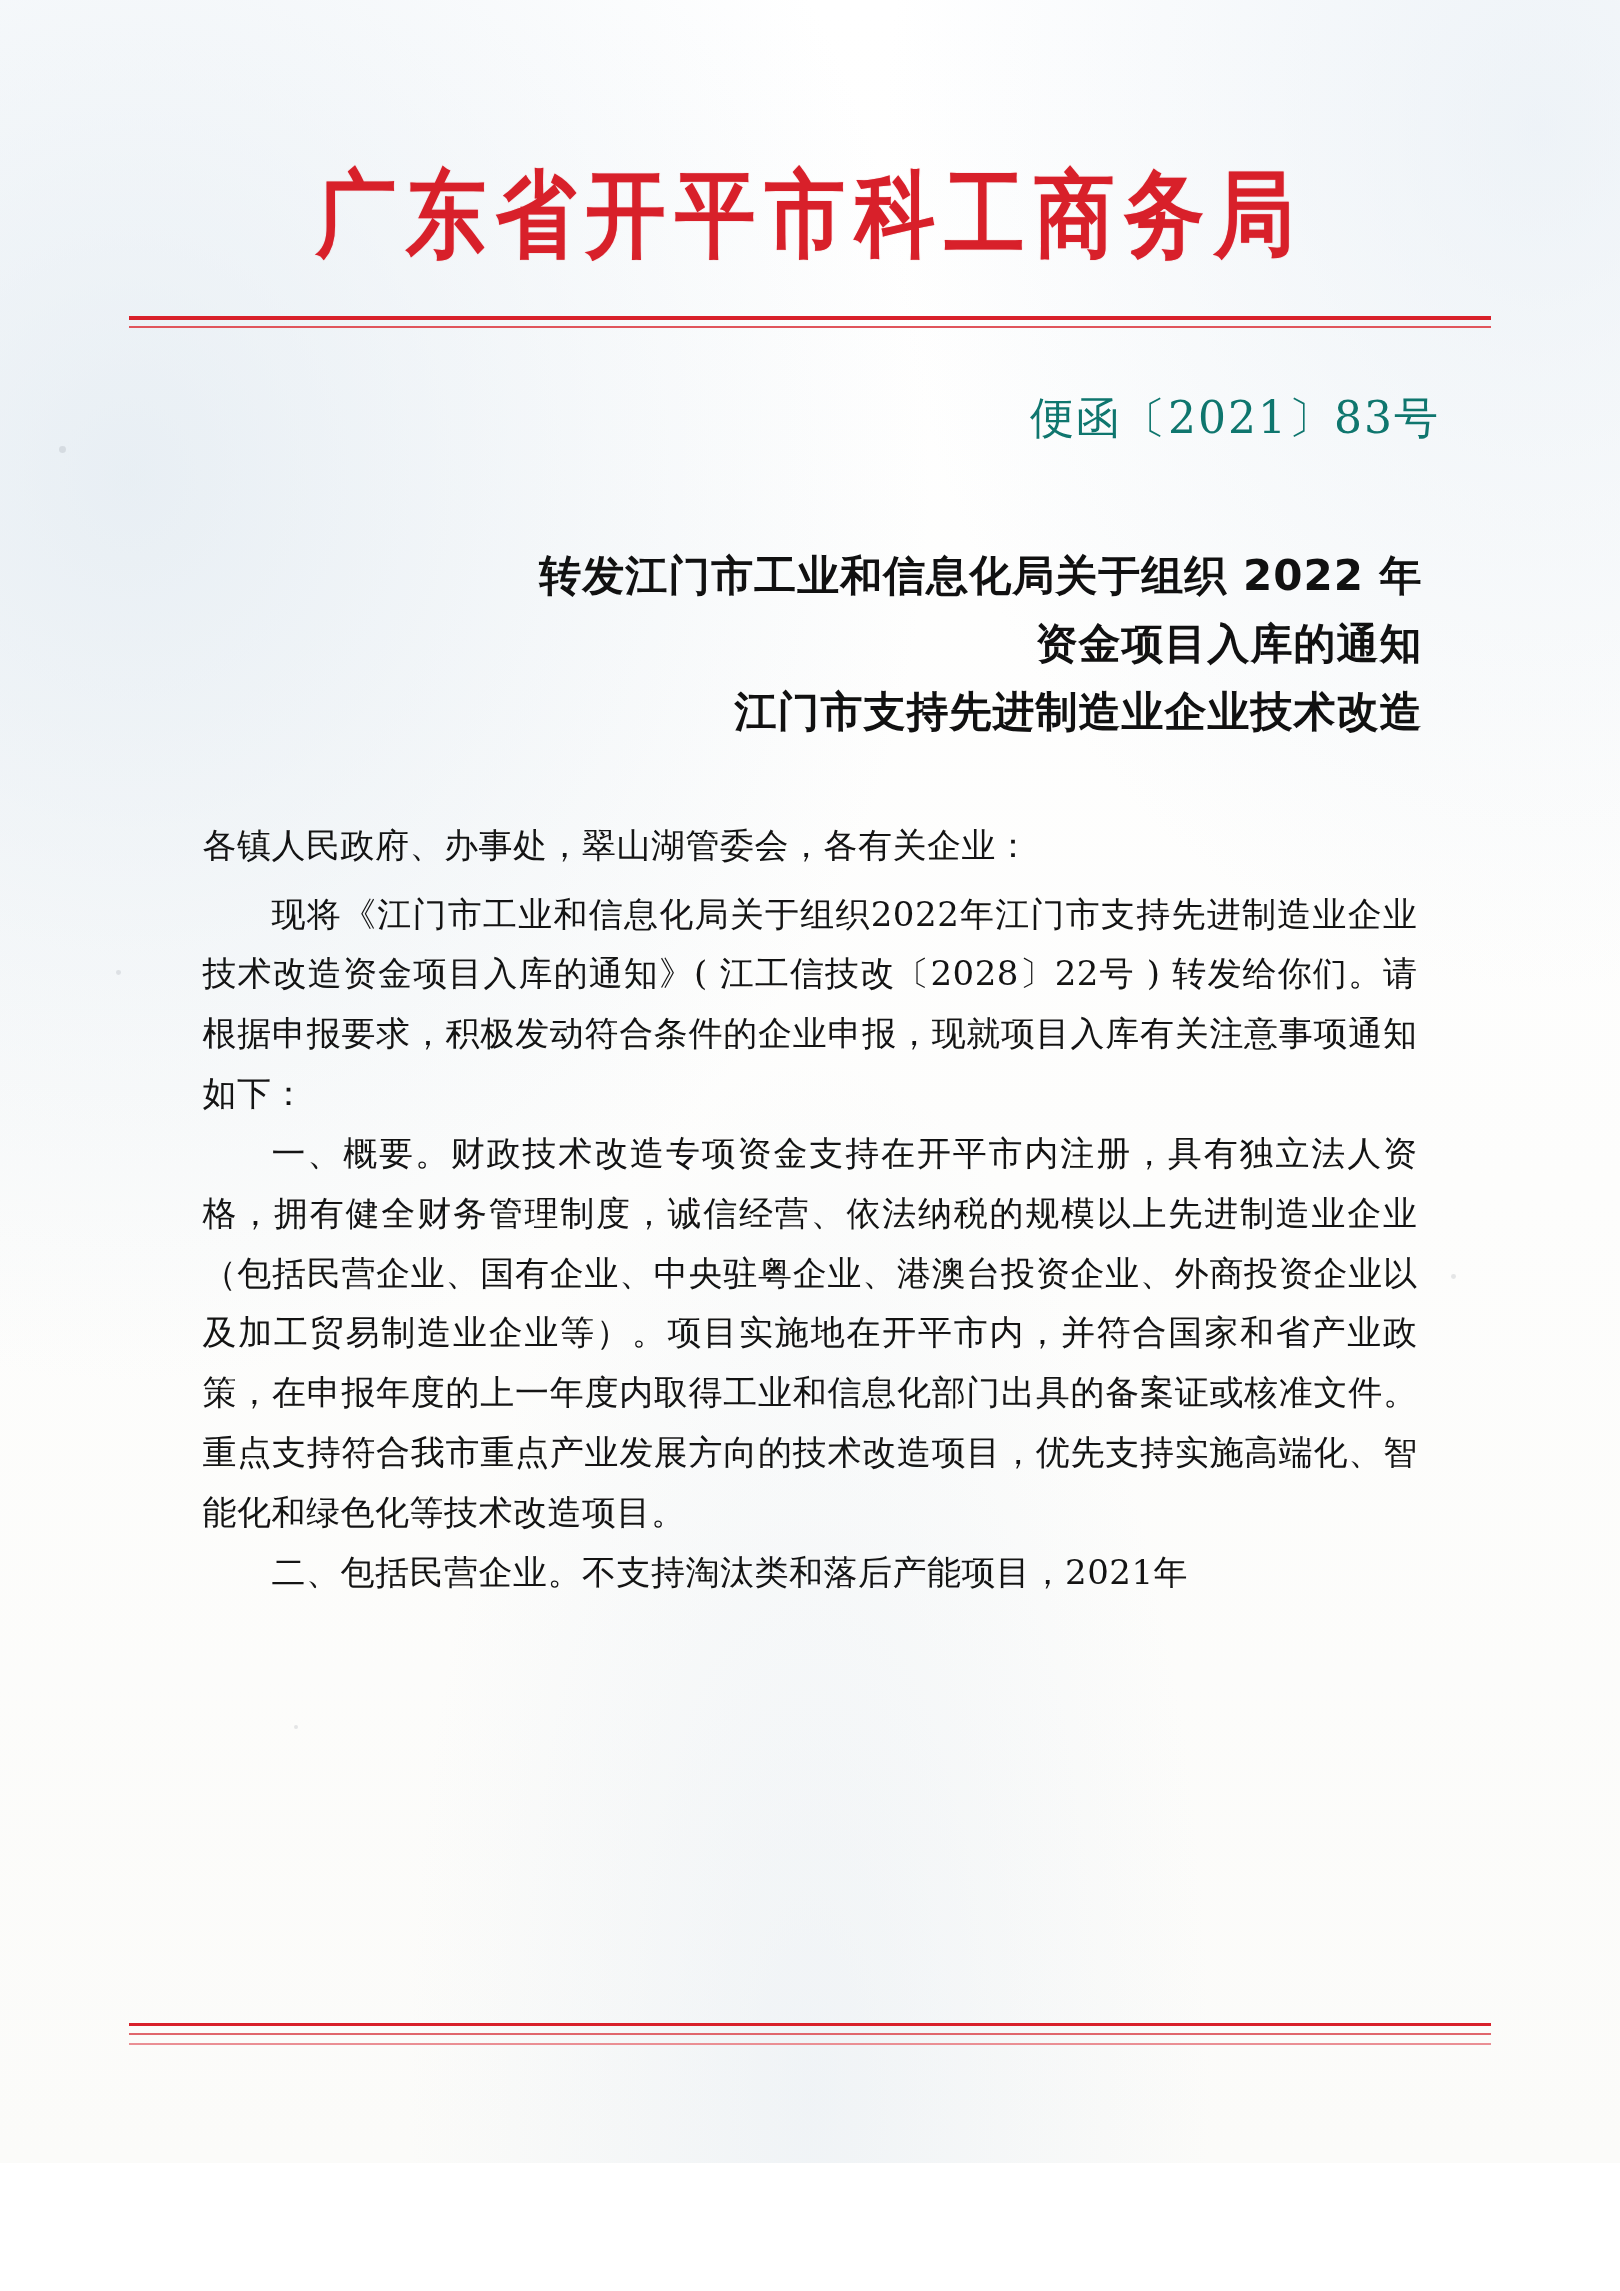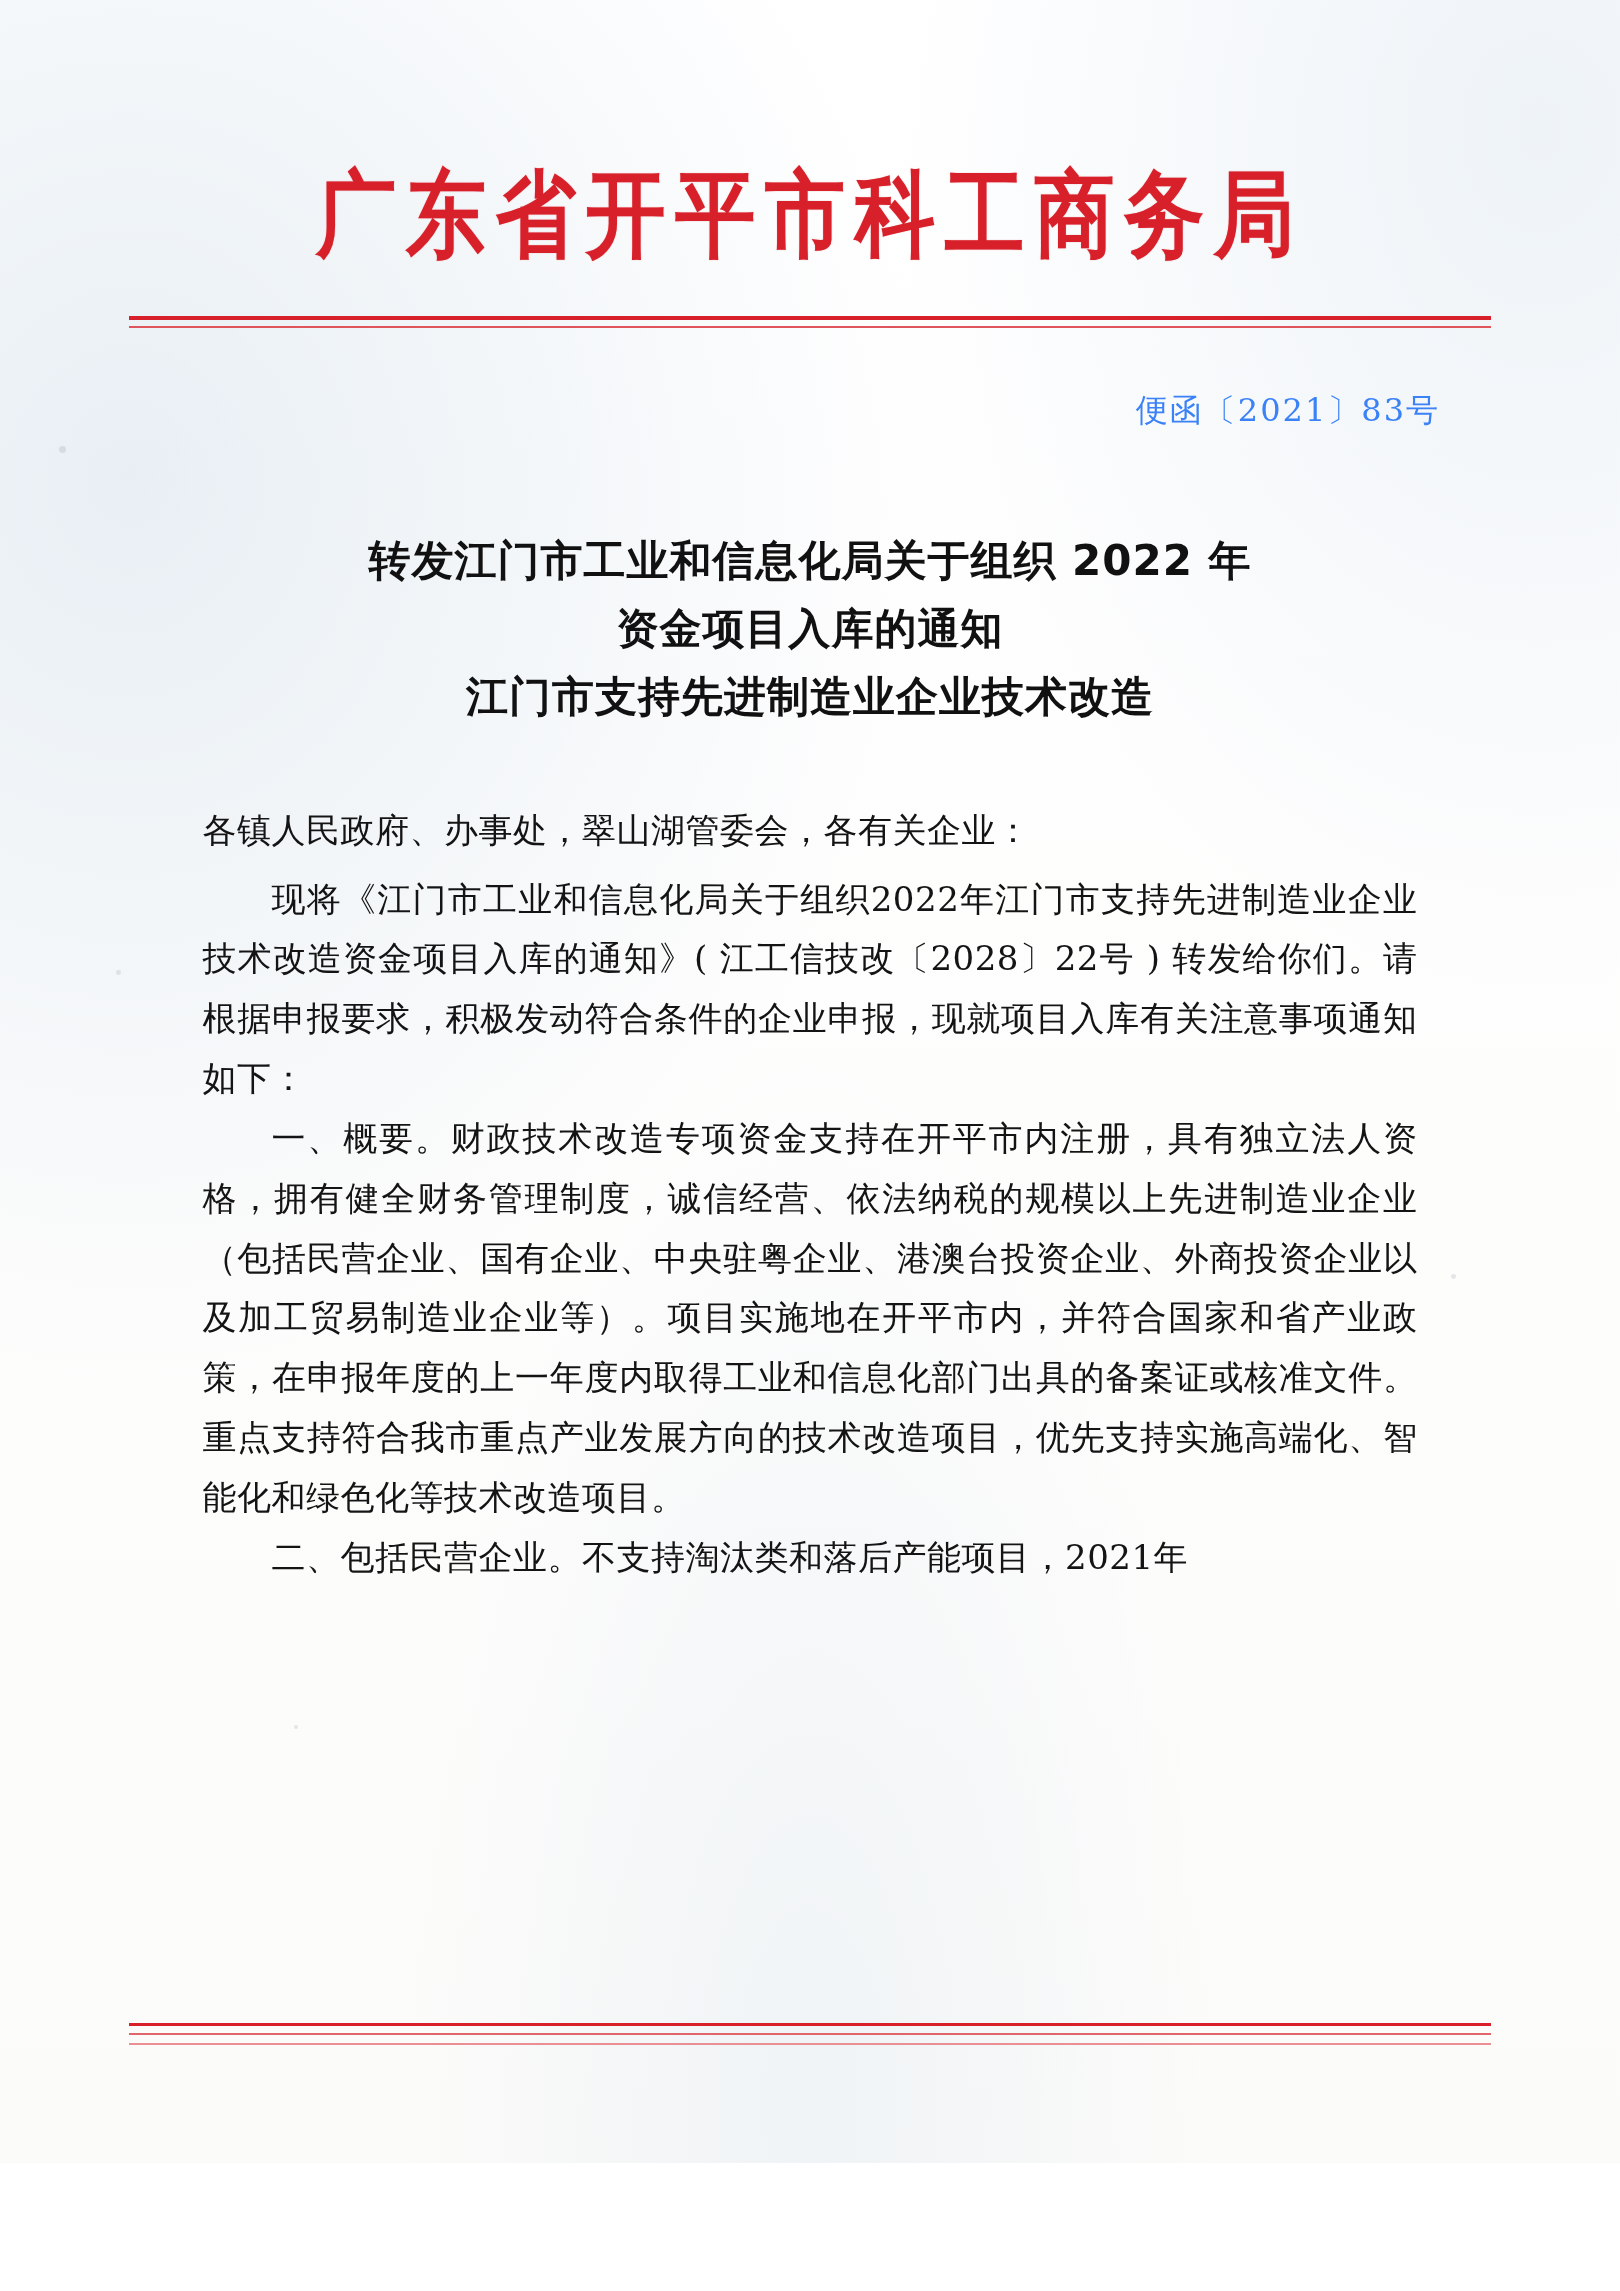--- a/index.html
+++ b/index.html
@@ -69,30 +69,30 @@
 
   
   .docnum-row {
     margin: 61px auto 0 auto;
     width: 1362px;
     text-align: right;
     padding-right: 51px;
     box-sizing: border-box;
   }
   .docnum {
-    font-size: 32px;
+    font-size: 44px;
     letter-spacing: 2px;
-    color: #3b82f6;
+    color: #0f766e;
   }
 
   
   .doc-title {
     margin: 94px auto 0 auto;
     width: 1225px;
-    text-align: center;
+    text-align: right;
     font-family: "DejaVu Sans", "Liberation Sans", sans-serif;
     font-weight: bold;
     font-size: 42px;
     line-height: 1.62;
     letter-spacing: 1px;
     color: #111;
   }
   .doc-title .tl {
     display: block;
   }

